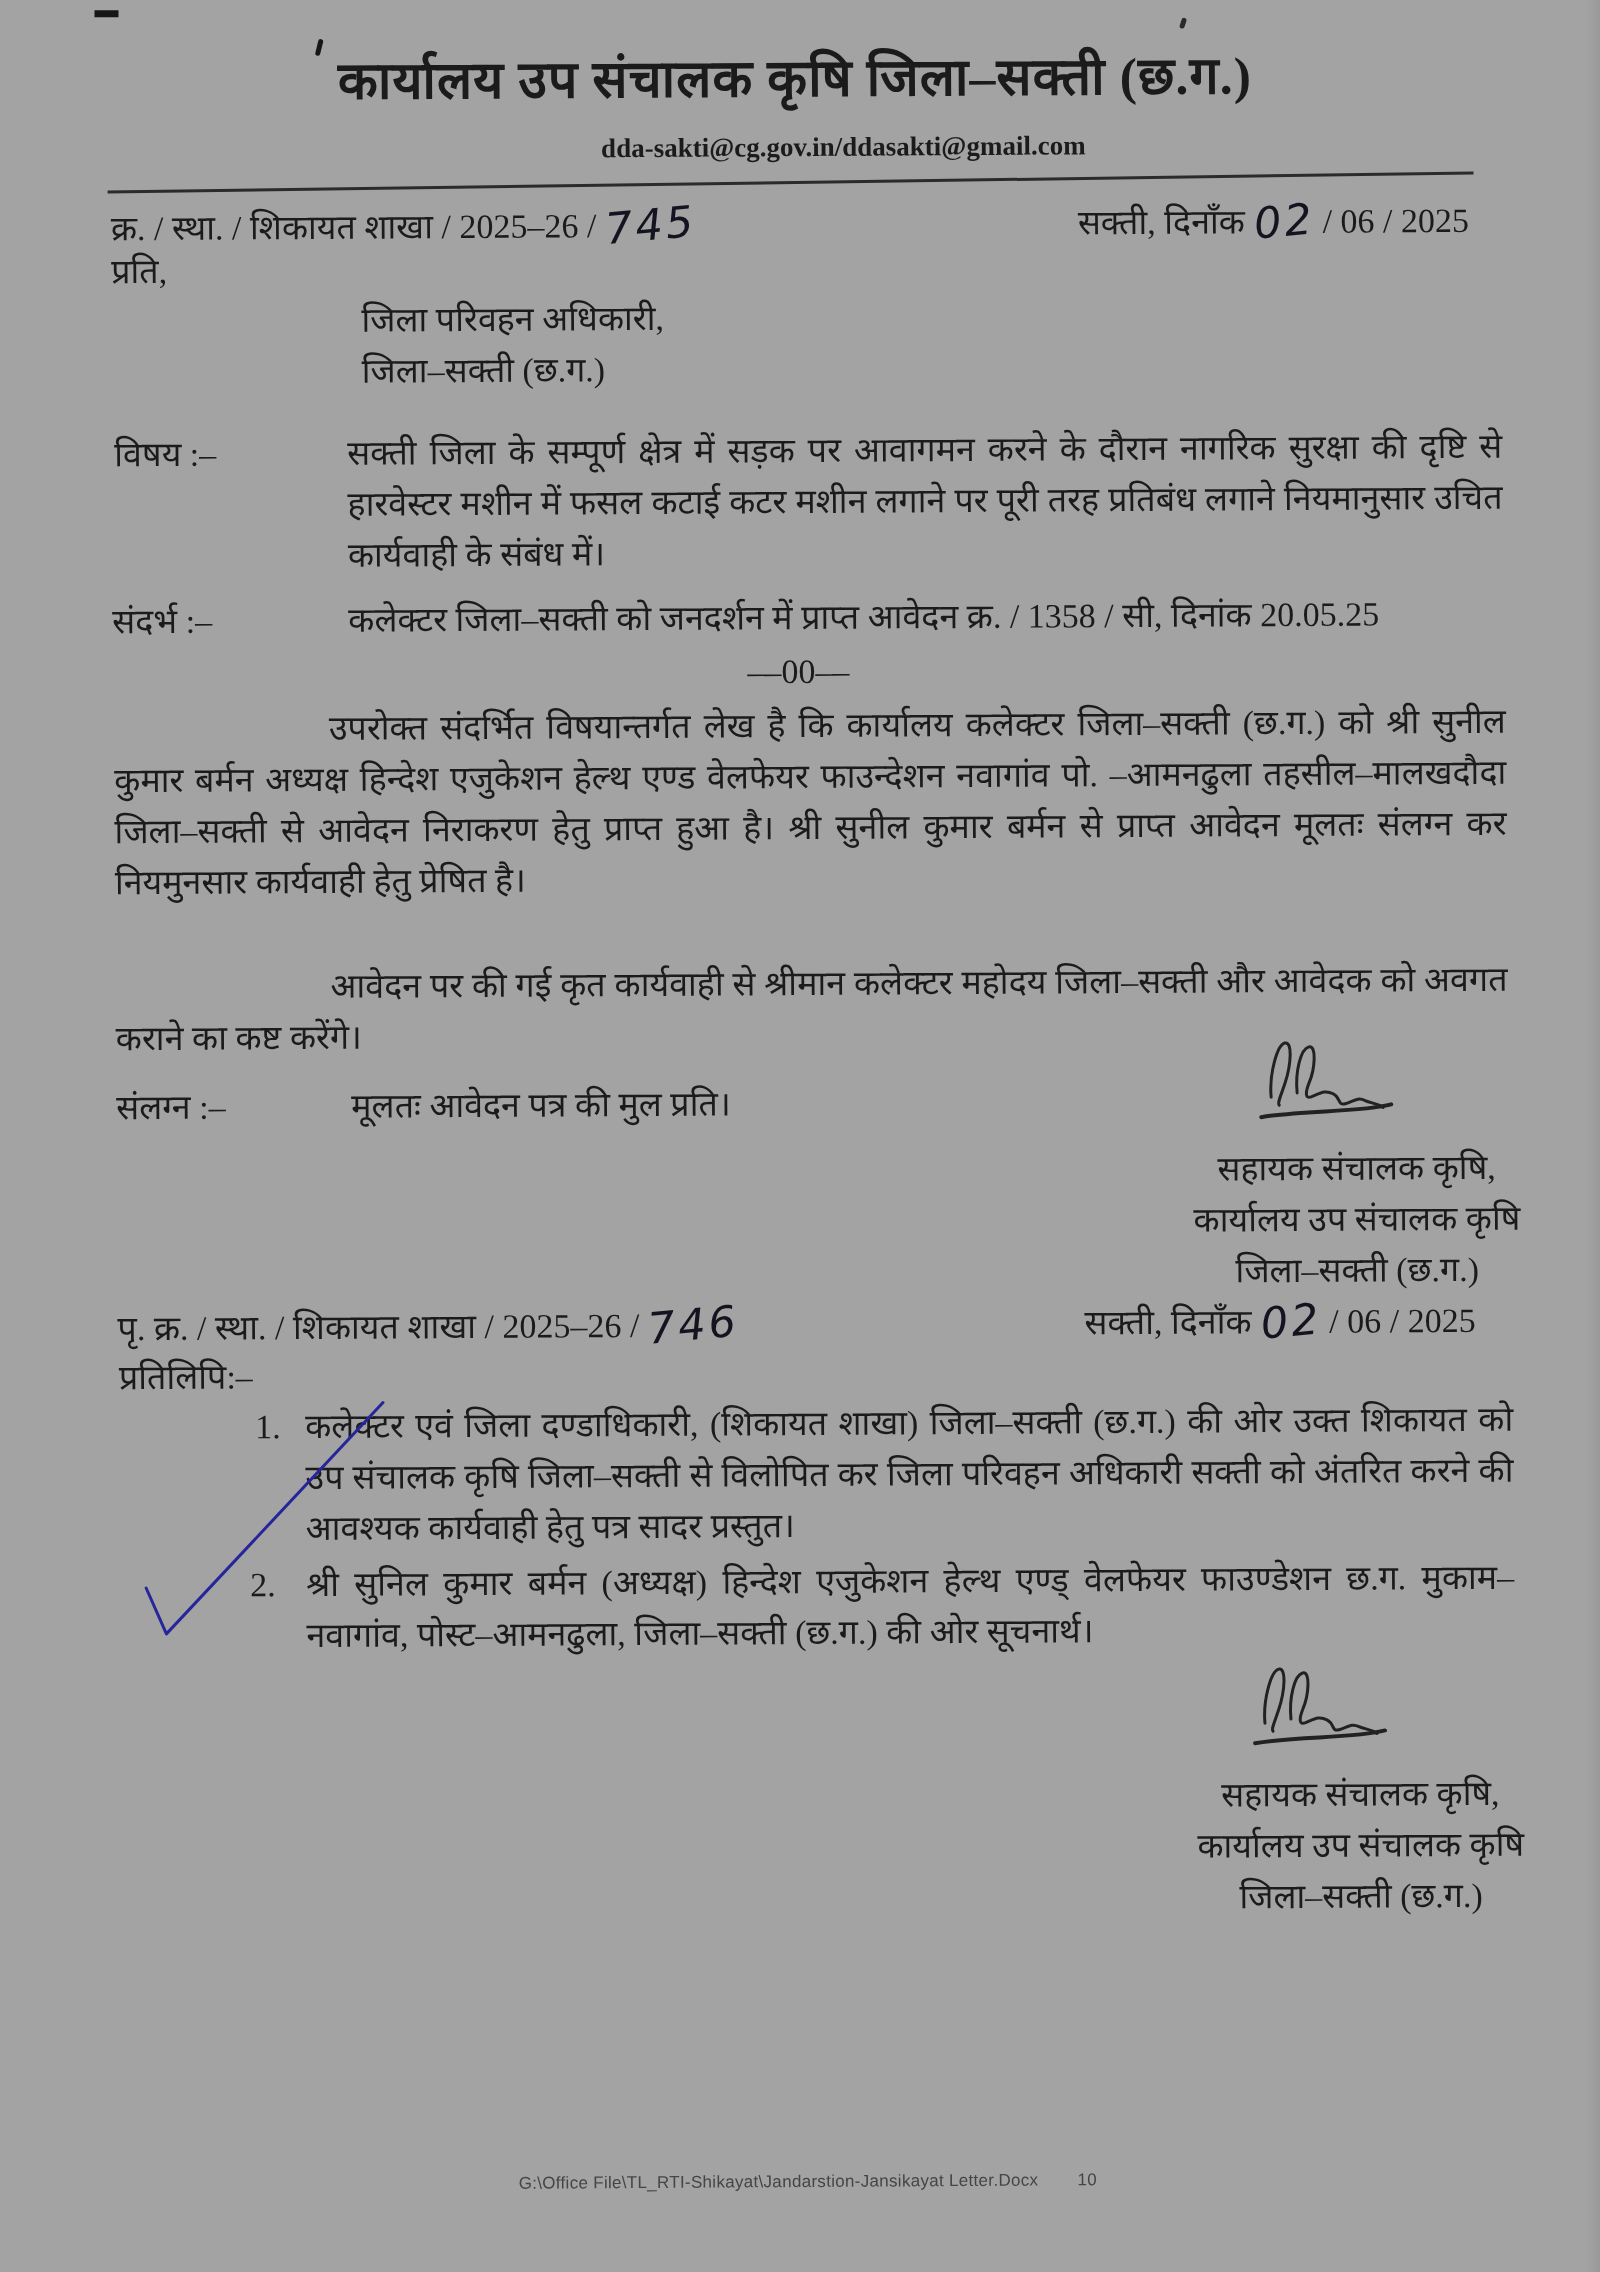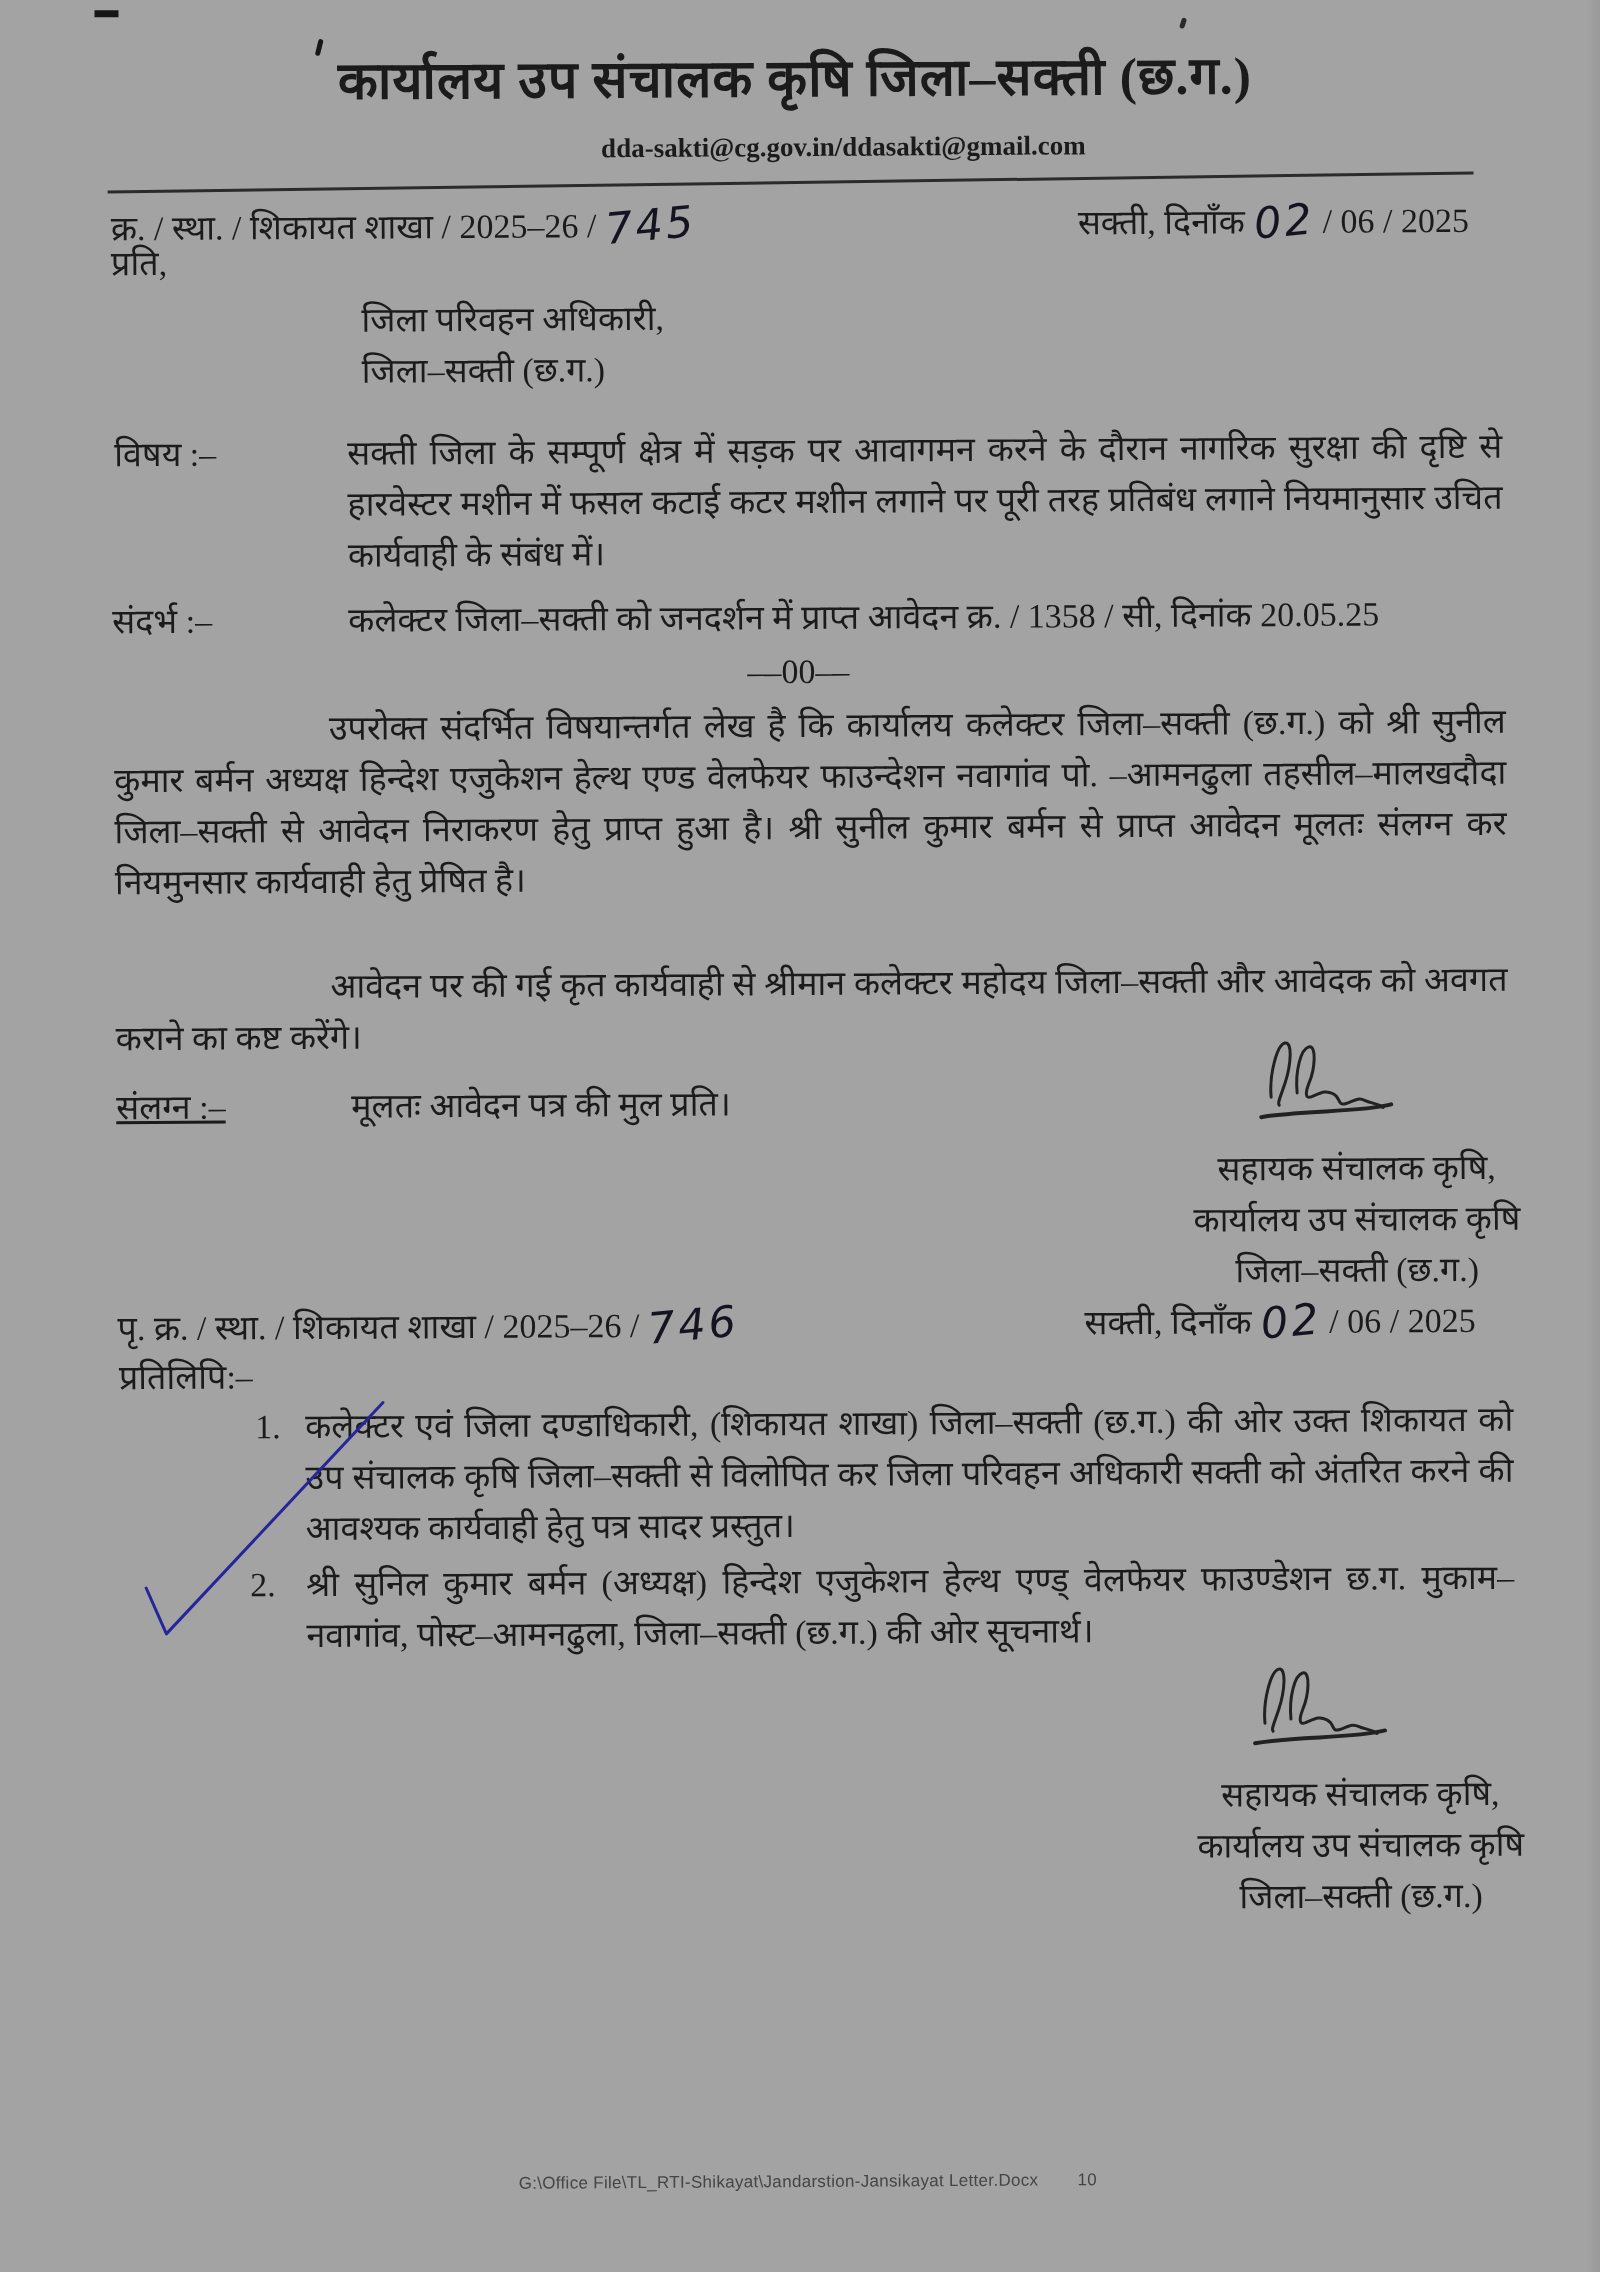--- a/index.html
+++ b/index.html
@@ -44,30 +44,30 @@
   .ref2-right { top: 1296px; left: 1082px; }
   .hand {
     display: inline-block;
     font-family: "DejaVu Sans", sans-serif;
     font-style: italic;
     font-size: 43px;
     letter-spacing: 3px;
     transform: rotate(-5deg) translateY(3px);
     color: #141420;
   }
-  .salutation { top: 234px; left: 115px; }
+  .salutation { top: 242px; left: 115px; }
   .addressee  { top: 292px; left: 365px; }
   .subj-label { top: 425px; left: 117px; }
   .subj-text  { top: 425px; left: 350px; width: 1155px; text-align: justify; }
   .refr-label { top: 592px; left: 114px; }
   .refr-text  { top: 592px; left: 350px; width: 1200px; }
   .separator  { top: 646px; left: 0; width: 1600px; text-align: center; }
   .para1 { top: 700px; left: 115px; width: 1392px; text-indent: 215px; text-align: justify; }
   .para2 { top: 958px; left: 115px; width: 1392px; text-indent: 215px; text-align: justify; }
-  .encl-label { top: 1078px; left: 115px; text-decoration: underline; }
+  .encl-label { top: 1078px; left: 115px; }
   .encl-text  { top: 1078px; left: 350px; }
   .sig-svg-1  { top: 1036px; left: 1238px; }
   .sig-txt-1  { top: 1146px; left: 1150px; width: 410px; text-align: center; }
   .sig-svg-2  { top: 1662px; left: 1228px; }
   .sig-txt-2  { top: 1772px; left: 1150px; width: 410px; text-align: center; }
   .copylabel  { top: 1348px; left: 116px; }
   .item-num-1 { top: 1398px; left: 252px; }
   .item-txt-1 { top: 1398px; left: 302px; width: 1208px; text-align: justify; }
   .item-num-2 { top: 1556px; left: 246px; }
   .item-txt-2 { top: 1556px; left: 302px; width: 1208px; text-align: justify; }

